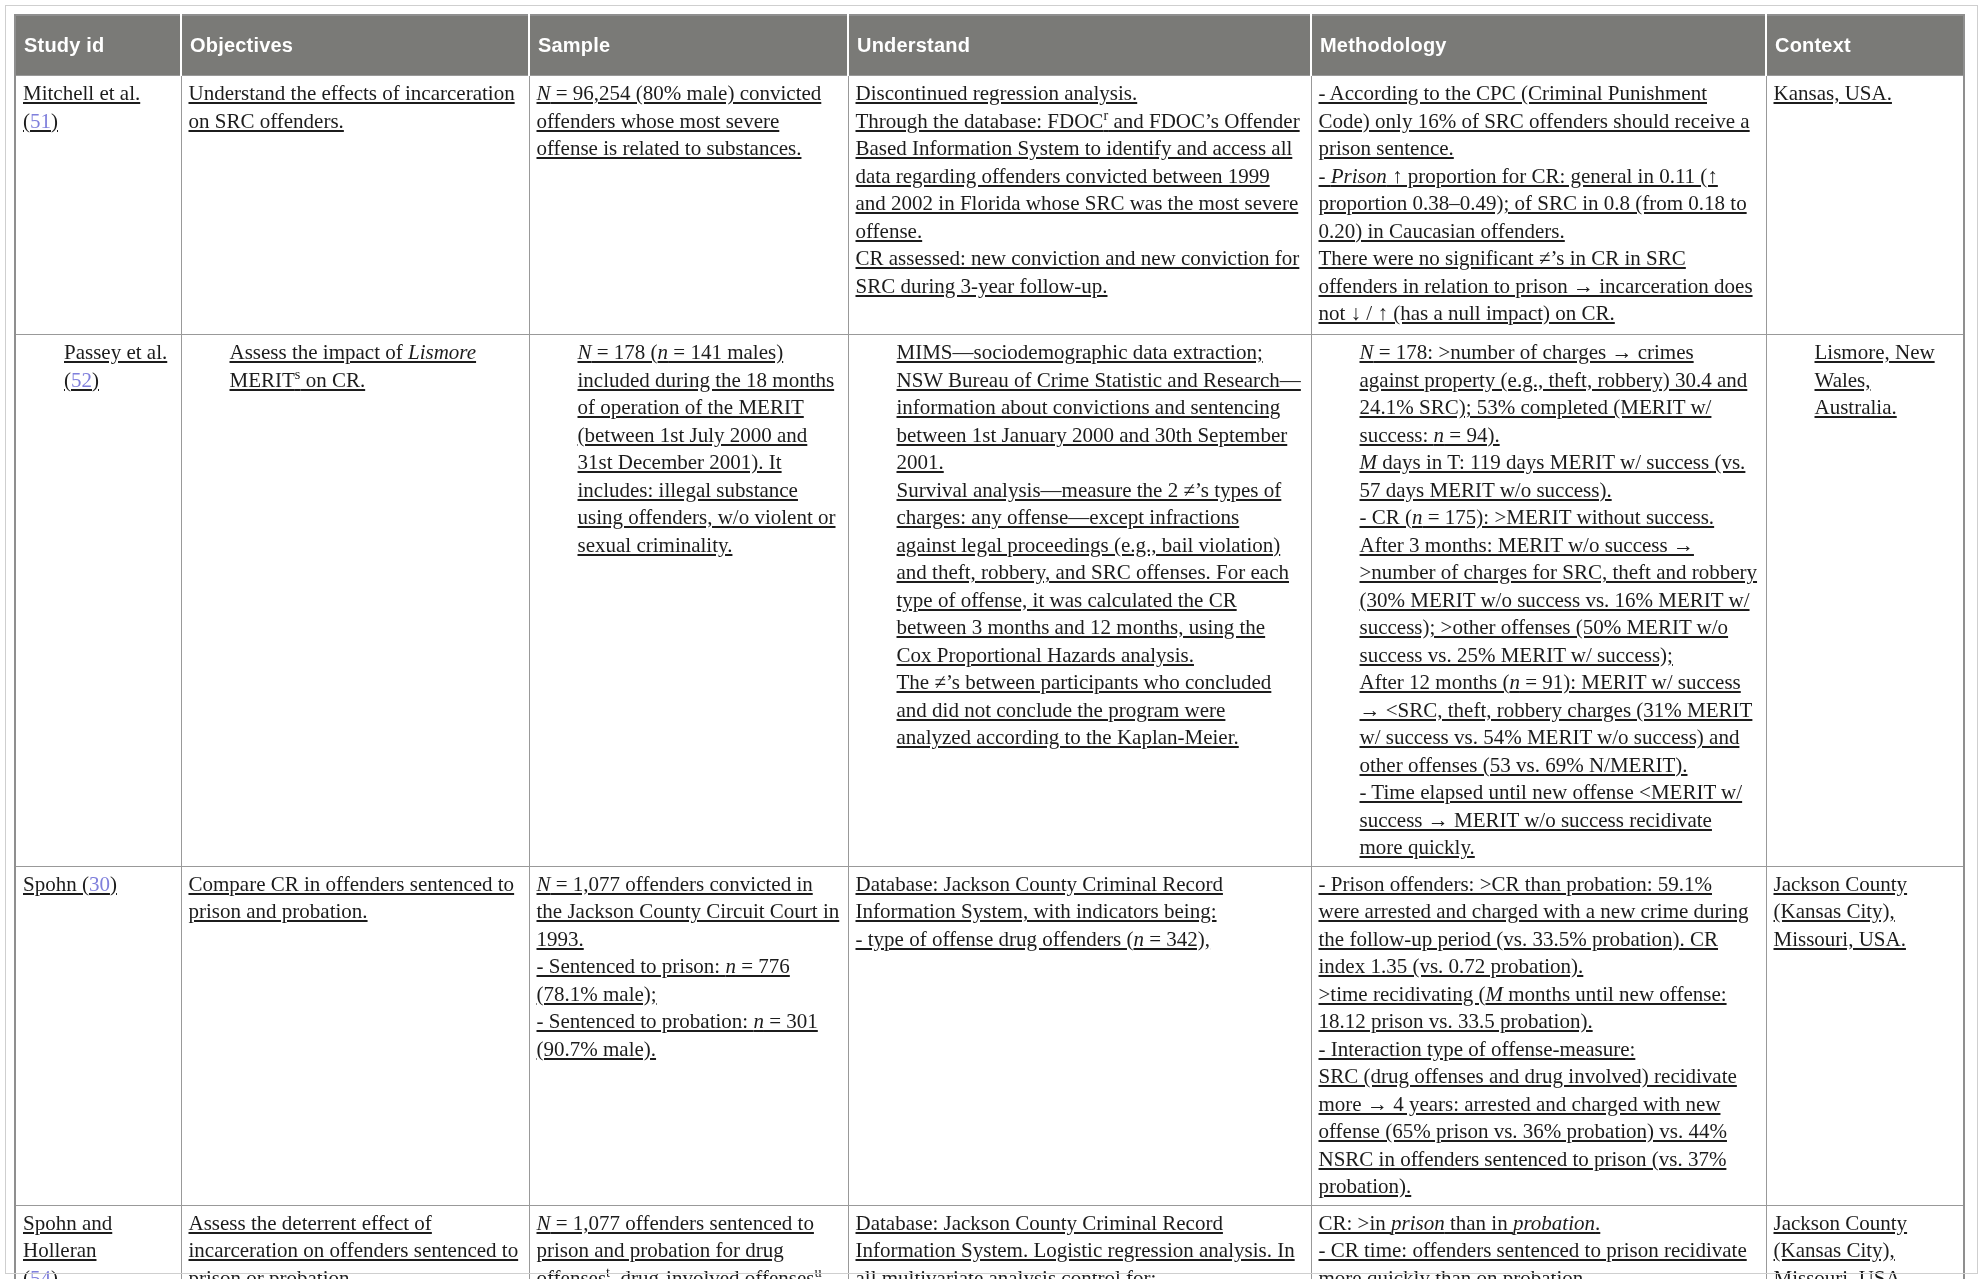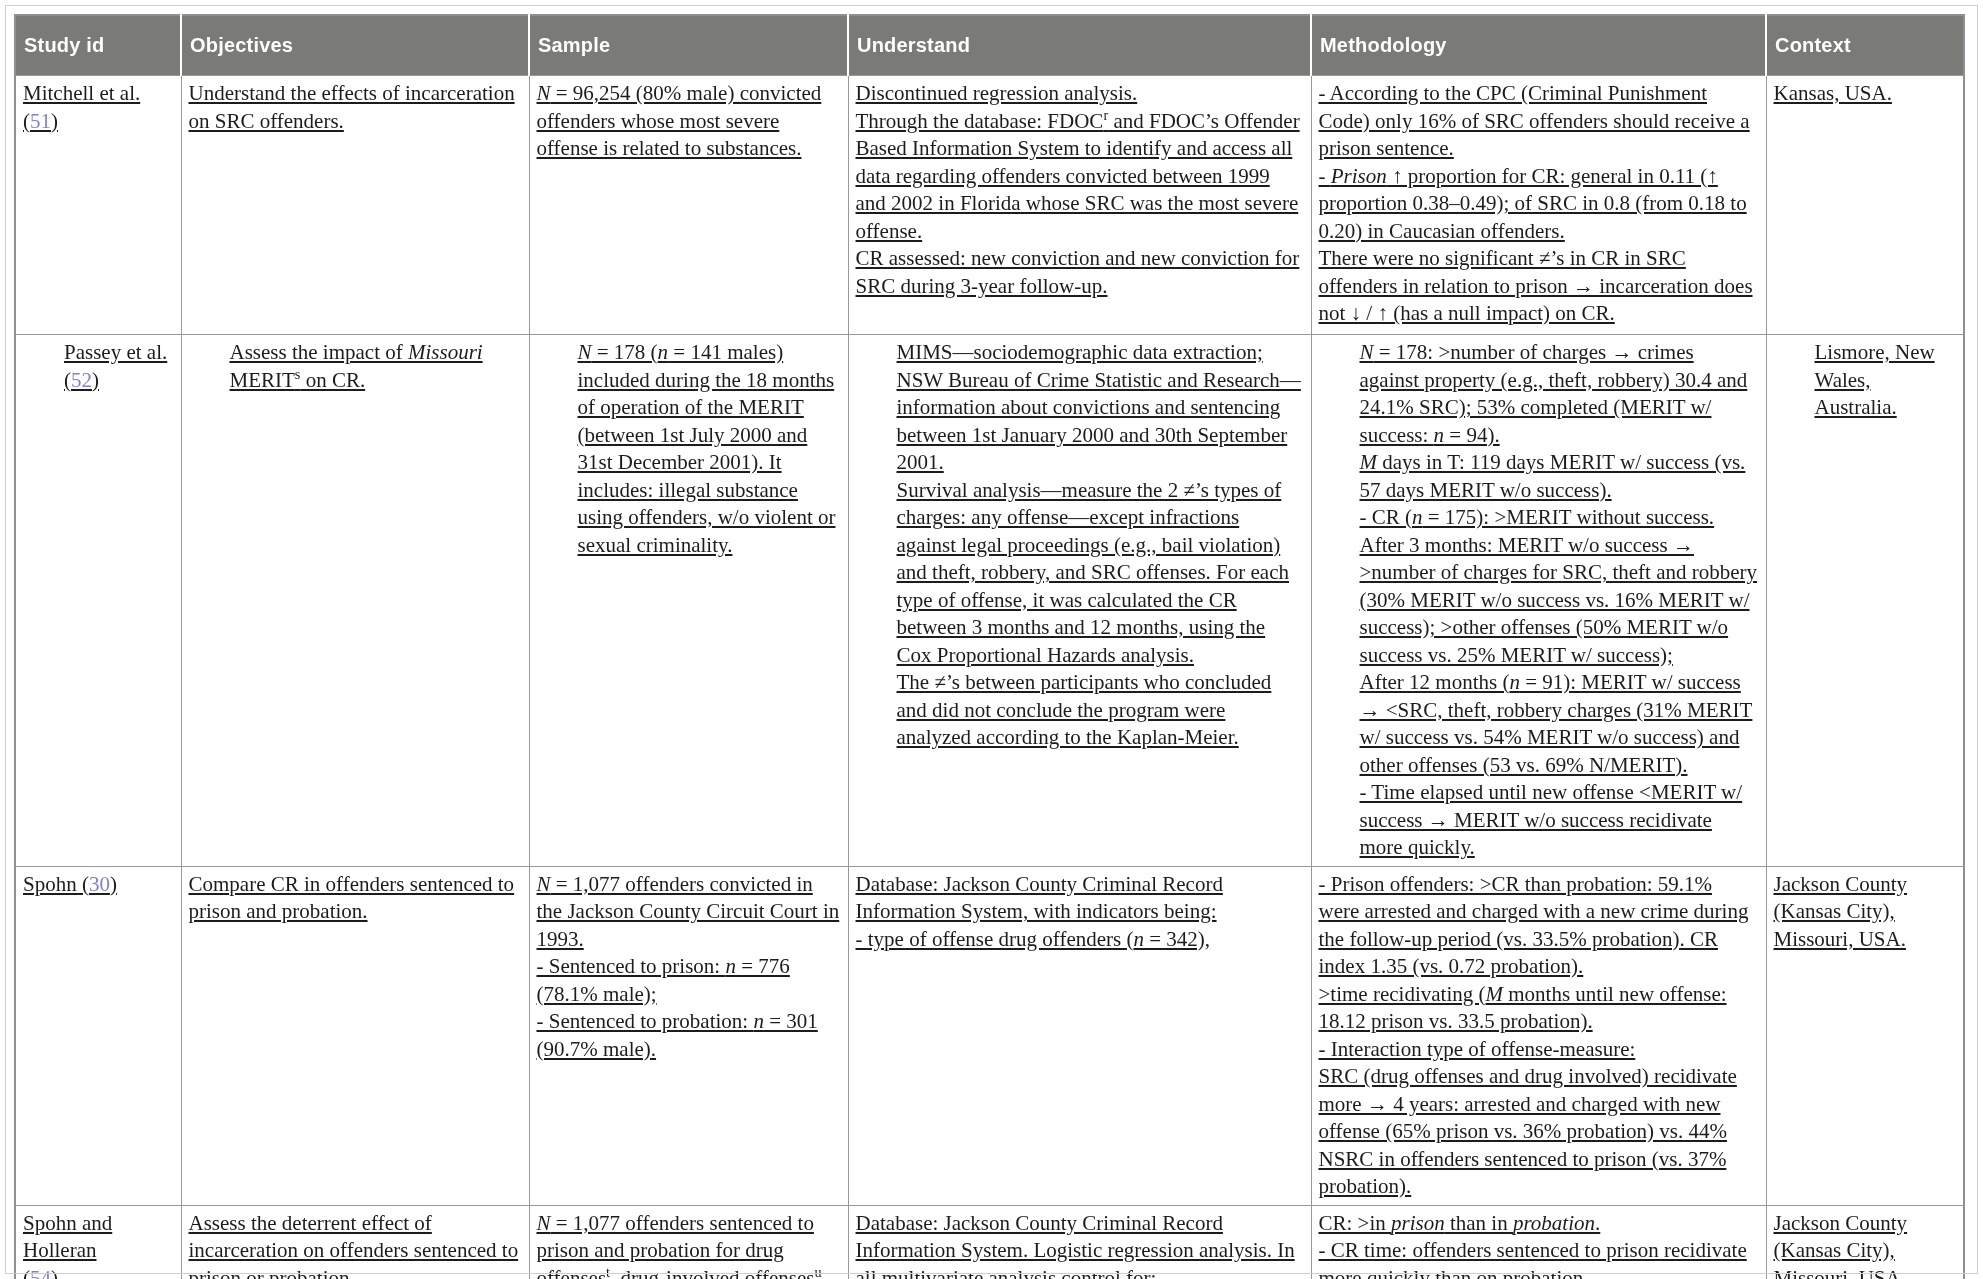--- a/index.html
+++ b/index.html
@@ -84,21 +84,21 @@
     <tr class="r1">
       <td>Mitchell et al. (<span class="ref">51</span>)</td>
       <td>Understand the effects of incarceration on SRC offenders.</td>
       <td><i>N</i> = 96,254 (80% male) convicted offenders whose most severe offense is related to substances.</td>
       <td>Discontinued regression analysis.<br>Through the database: FDOC<sup>r</sup> and FDOC’s Offender Based Information System to identify and access all data regarding offenders convicted between 1999 and 2002 in Florida whose SRC was the most severe offense.<br>CR assessed: new conviction and new conviction for SRC during 3-year follow-up.</td>
       <td>- According to the CPC (Criminal Punishment Code) only 16% of SRC offenders should receive a prison sentence.<br>- <i>Prison</i> ↑ proportion for CR: general in 0.11 (↑ proportion 0.38–0.49); of SRC in 0.8 (from 0.18 to 0.20) in Caucasian offenders.<br>There were no significant ≠’s in CR in SRC offenders in relation to prison → incarceration does not ↓ / ↑ (has a null impact) on CR.</td>
       <td>Kansas, USA.</td>
     </tr>
     <tr class="r2">
       <td>Passey et al. (<span class="ref">52</span>)</td>
-      <td>Assess the impact of <i>Missouri</i> MERIT<sup>s</sup> on CR.</td>
+      <td>Assess the impact of <i>Lismore</i> MERIT<sup>s</sup> on CR.</td>
       <td><i>N</i> = 178 (<i>n</i> = 141 males) included during the 18 months of operation of the MERIT (between 1st July 2000 and 31st December 2001). It includes: illegal substance using offenders, w/o violent or sexual criminality.</td>
       <td>MIMS—sociodemographic data extraction; NSW Bureau of Crime Statistic and Research—information about convictions and sentencing between 1st January 2000 and 30th September 2001.<br>Survival analysis—measure the 2 ≠’s types of charges: any offense—except infractions against legal proceedings (e.g., bail violation) and theft, robbery, and SRC offenses. For each type of offense, it was calculated the CR between 3 months and 12 months, using the Cox Proportional Hazards analysis.<br>The ≠’s between participants who concluded and did not conclude the program were analyzed according to the Kaplan-Meier.</td>
       <td><i>N</i> = 178: &gt;number of charges → crimes against property (e.g., theft, robbery) 30.4 and 24.1% SRC); 53% completed (MERIT w/ success: <i>n</i> = 94).<br><i>M</i> days in T: 119 days MERIT w/ success (vs. 57 days MERIT w/o success).<br>- CR (<i>n</i> = 175): &gt;MERIT without success.<br>After 3 months: MERIT w/o success → &gt;number of charges for SRC, theft and robbery (30% MERIT w/o success vs. 16% MERIT w/ success); &gt;other offenses (50% MERIT w/o success vs. 25% MERIT w/ success);<br>After 12 months (<i>n</i> = 91): MERIT w/ success → &lt;SRC, theft, robbery charges (31% MERIT w/ success vs. 54% MERIT w/o success) and other offenses (53 vs. 69% N/MERIT).<br>- Time elapsed until new offense &lt;MERIT w/ success → MERIT w/o success recidivate more quickly.</td>
       <td>Lismore, New Wales, Australia.</td>
     </tr>
     <tr class="r3">
       <td>Spohn (<span class="ref">30</span>)</td>
       <td>Compare CR in offenders sentenced to prison and probation.</td>
       <td><i>N</i> = 1,077 offenders convicted in the Jackson County Circuit Court in 1993.<br>- Sentenced to prison: <i>n</i> = 776 (78.1% male);<br>- Sentenced to probation: <i>n</i> = 301 (90.7% male).</td>
       <td>Database: Jackson County Criminal Record Information System, with indicators being:<br>- type of offense drug offenders (<i>n</i> = 342),</td>

